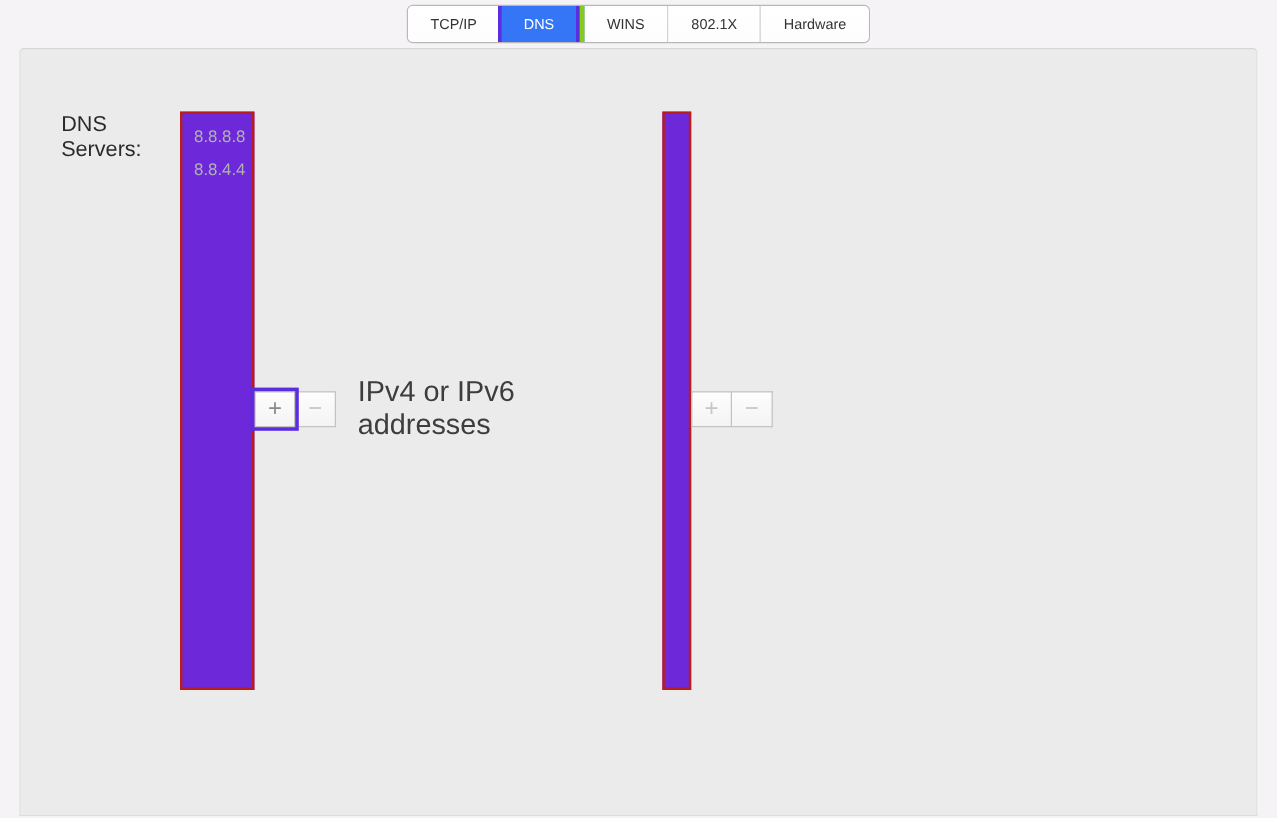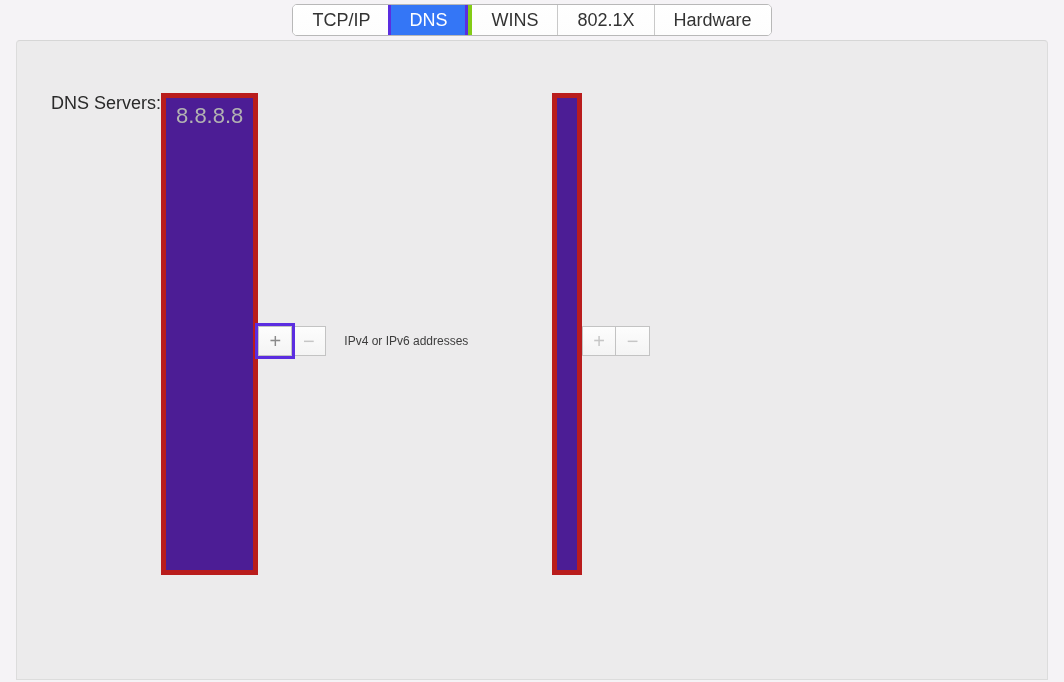--- a/index.html
+++ b/index.html
@@ -25,21 +25,21 @@
     }
     .tab-segmented {
       display: flex;
       border: 1px solid #b8b8b8;
       border-radius: 5px;
       overflow: hidden;
       background: #ffffff;
     }
     .tab-item {
       padding: 4px 19px;
-      font-size: 18px;
+      font-size: 12px;
       color: #333;
       background: linear-gradient(#ffffff, #fdfdfd);
       border-right: 1px solid #c9c9c9;
       cursor: pointer;
       white-space: nowrap;
       line-height: 22px;
     }
     .tab-item:last-child {
       border-right: none;
     }
@@ -79,25 +79,25 @@
       flex: 1;
       display: flex;
       flex-direction: row;
     }
     .col-label {
       font-size: 18px;
       color: #2a2a2a;
       margin-bottom: 10px;
     }
     .listbox {
-      background: #4c1d95;
-      border: 5px solid #b91c1c;
+      background: #6d28d9;
+      border: 2px solid #b91c1c;
       height: 482px;
       padding: 4px 10px;
-      font-size: 22px;
+      font-size: 14px;
       color: #b2b2b2;
       line-height: 28px;
       overflow: auto;
     }
     .list-item {
       white-space: nowrap;
     }
     .footer-row {
       display: flex;
       align-items: center;
@@ -127,21 +127,21 @@
     .pm-btn + .pm-btn {
       border-left: none;
     }
     .pm-highlight {
       outline: 3px solid #5b2de0;
       outline-offset: 0px;
       z-index: 2;
       position: relative;
     }
     .hint-text {
-      font-size: 12px;
+      font-size: 24px;
       color: #3d3d3d;
     }
   </style>
 </head>
 <body>
 
 <div class="window-chrome">
   <div class="tab-bar">
     <div class="tab-segmented">
       <div class="tab-item">TCP/IP</div>
@@ -155,20 +155,21 @@
     </div>
   </div>
 
   <div class="content-panel">
     <div class="columns">
 
       <div class="column">
         <div class="col-label">DNS Servers:</div>
         <div class="listbox">
           <div class="list-item">8.8.8.8</div>
+          <div class="list-item">8.8.4.4</div>
         </div>
         <div class="footer-row">
           <div class="plusminus">
             <div class="pm-btn pm-highlight">
               <span>+</span>
             </div>
             <div class="pm-btn disabled">
               <span>−</span>
             </div>
           </div>

